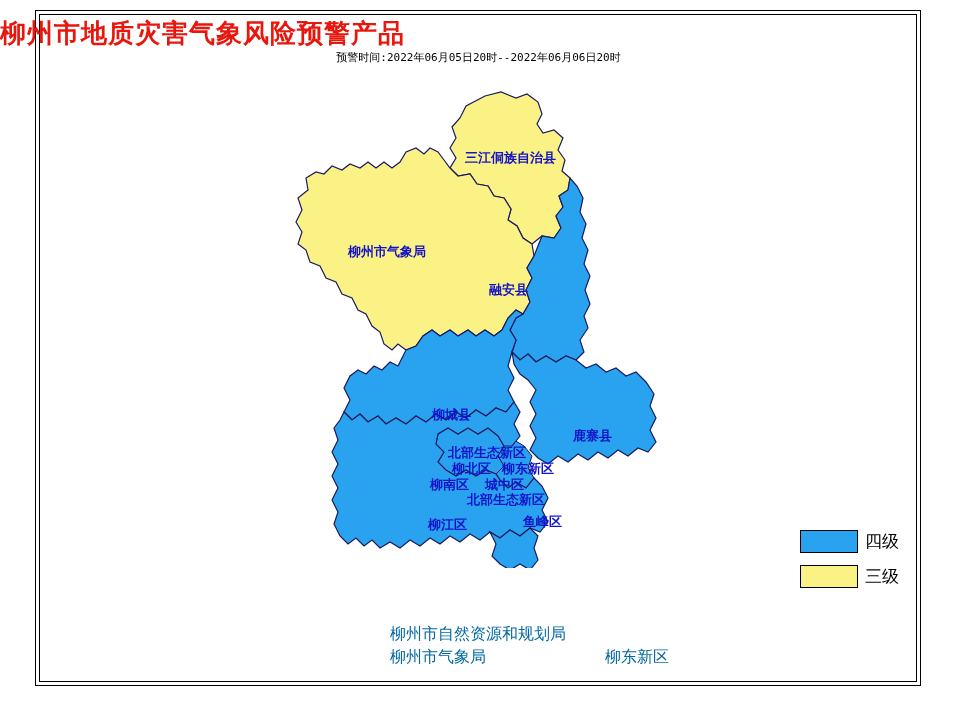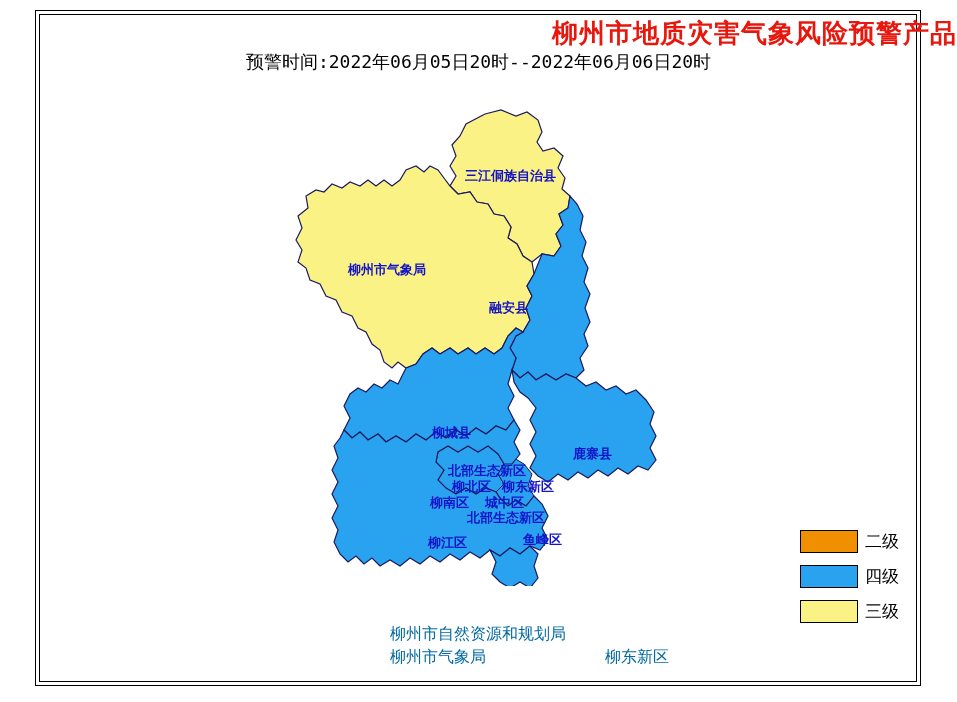--- a/index.html
+++ b/index.html
@@ -6,29 +6,29 @@
   body{width:957px;height:702px;position:relative;overflow:hidden;
        font-family:"DejaVu Sans","Liberation Sans",sans-serif;}
 
   
   #frame-outer{position:absolute;left:35px;top:10px;width:886px;height:676px;
                border:1px solid #000;box-sizing:border-box;}
   #frame-inner{position:absolute;left:39px;top:14px;width:878px;height:668px;
                border:1px solid #000;box-sizing:border-box;}
 
   
-  #title{position:absolute;left:0;top:16px;width:957px;text-align:right;
+  #title{position:absolute;left:0;top:16px;width:957px;text-align:left;
          font-size:26px;font-weight:bold;color:#e8170d;letter-spacing:1px;
          font-family:"DejaVu Sans","Liberation Sans",sans-serif;}
   #subtitle{position:absolute;left:0;top:50px;width:957px;text-align:center;
-            font-size:18px;color:#000;letter-spacing:0px;
+            font-size:11px;color:#000;letter-spacing:0px;
             font-family:"DejaVu Sans Mono","Liberation Mono",monospace;}
 
   
-  #map-wrap{position:absolute;left:280px;top:96px;width:420px;height:490px;}
+  #map-wrap{position:absolute;left:280px;top:78px;width:420px;height:490px;}
   #map-svg{display:block;width:420px;height:490px;}
 
   .mlabel{position:absolute;color:#1313c8;font-weight:bold;white-space:nowrap;
           font-family:"DejaVu Sans","Liberation Sans",sans-serif;
           line-height:1;}
   .sz13{font-size:13px;}
   .sz12{font-size:13px;}
 
   
   #legend{position:absolute;left:800px;top:528px;width:110px;}
@@ -141,24 +141,20 @@
   <div class="mlabel sz12" style="left:222px;top:384px">柳东新区</div>
   <div class="mlabel sz12" style="left:150px;top:400px">柳南区</div>
   <div class="mlabel sz12" style="left:205px;top:400px">城中区</div>
   <div class="mlabel sz12" style="left:187px;top:415px">北部生态新区</div>
   <div class="mlabel sz13" style="left:148px;top:440px">柳江区</div>
   <div class="mlabel sz13" style="left:243px;top:437px">鱼峰区</div>
 </div>
 
 <div id="legend">
   <div class="lg-row">
-    <span class="lg-swatch" style="background:#f09000"></span>
-    <span class="lg-text">二级</span>
-  </div>
-  <div class="lg-row">
     <span class="lg-swatch" style="background:#29a3f0"></span>
     <span class="lg-text">四级</span>
   </div>
   <div class="lg-row">
     <span class="lg-swatch" style="background:#fbf285"></span>
     <span class="lg-text">三级</span>
   </div>
 </div>
 
 <div id="footer">

